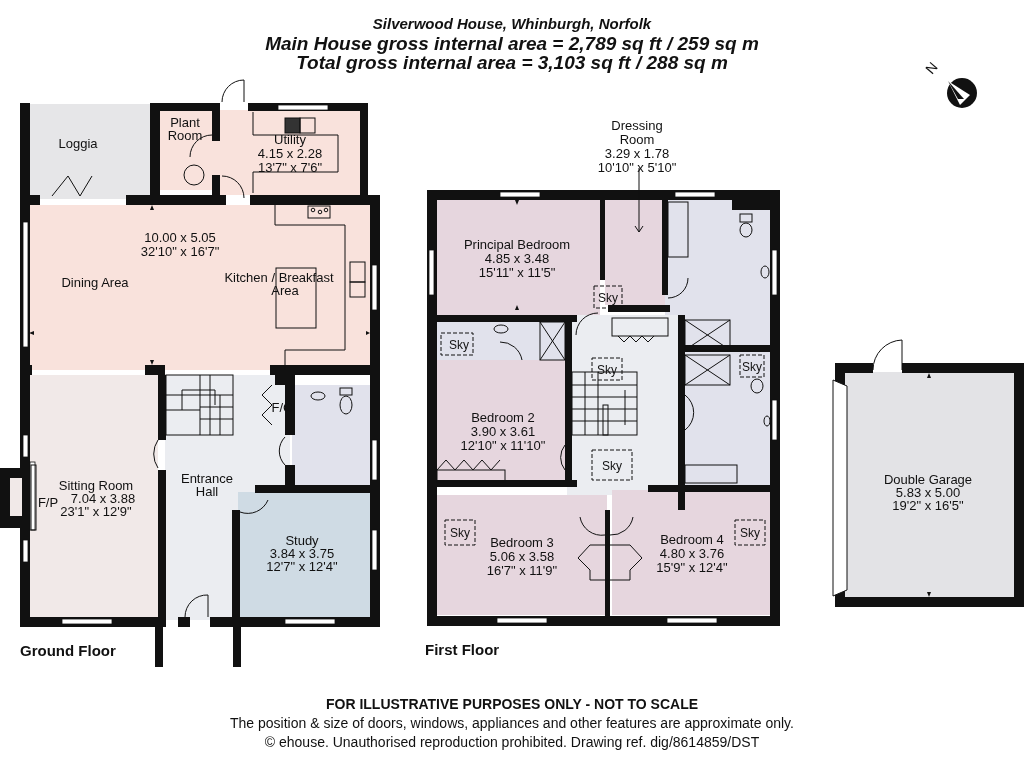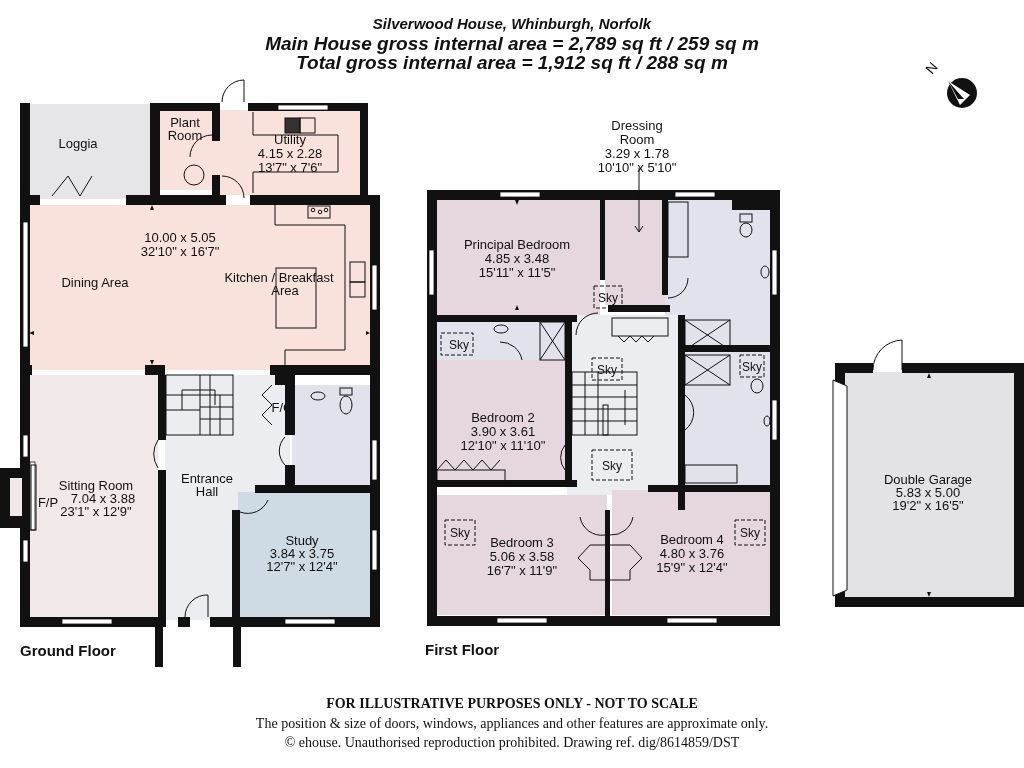--- a/index.html
+++ b/index.html
@@ -1,36 +1,36 @@
 <!DOCTYPE html>
 <html><head>
 <meta charset="utf-8">
 <style>
   html, body { margin:0; padding:0; background:#ffffff; }
   body { width:1024px; height:768px; position:relative; overflow:hidden;
          font-family:"Liberation Sans", sans-serif; color:#111; }
   .header { position:absolute; left:0; top:14px; width:1024px; text-align:center;font-style:italic; }
   .header .title { font-size:15px; font-weight:bold; line-height:20px; }
   .header .area { font-size:19px; font-weight:bold; line-height:19px; }
-  .footer { position:absolute; left:0; top:694px; width:1024px; text-align:center;font-family:Liberation Serif, serif; }
+  .footer { position:absolute; left:0; top:694px; width:1024px; text-align:center; }
   .footer .warn { font-size:14px; font-weight:bold; line-height:20px; }
   .footer .note { font-size:14px; line-height:19px; }
   svg#plan { position:absolute; left:0; top:0; }
   svg text { font-family:"Liberation Sans", sans-serif; fill:#111; }
   .room-label { font-size:13px; }
   .floor-label { font-size:15px; font-weight:bold; }
   .sky { font-size:12px; }
 </style>
 </head>
 <body>
 
 <div class="header">
   <div class="title">Silverwood House, Whinburgh, Norfolk</div>
   <div class="area">Main House gross internal area = 2,789 sq ft / 259 sq m</div>
-  <div class="area">Total gross internal area = 1,912 sq ft / 288 sq m</div>
+  <div class="area">Total gross internal area = 3,103 sq ft / 288 sq m</div>
 </div>
 
 <svg id="plan" width="1024" height="768" viewBox="0 0 1024 768">
 
   <g>
 
     <rect x="22" y="104" width="128" height="95" fill="#e6e6e8"></rect>
     <rect x="160" y="110" width="60" height="80" fill="#f9e2dc"></rect>
     <rect x="220" y="110" width="140" height="85" fill="#f9e2dc"></rect>
     <rect x="30" y="205" width="340" height="165" fill="#f9e2dc"></rect>

